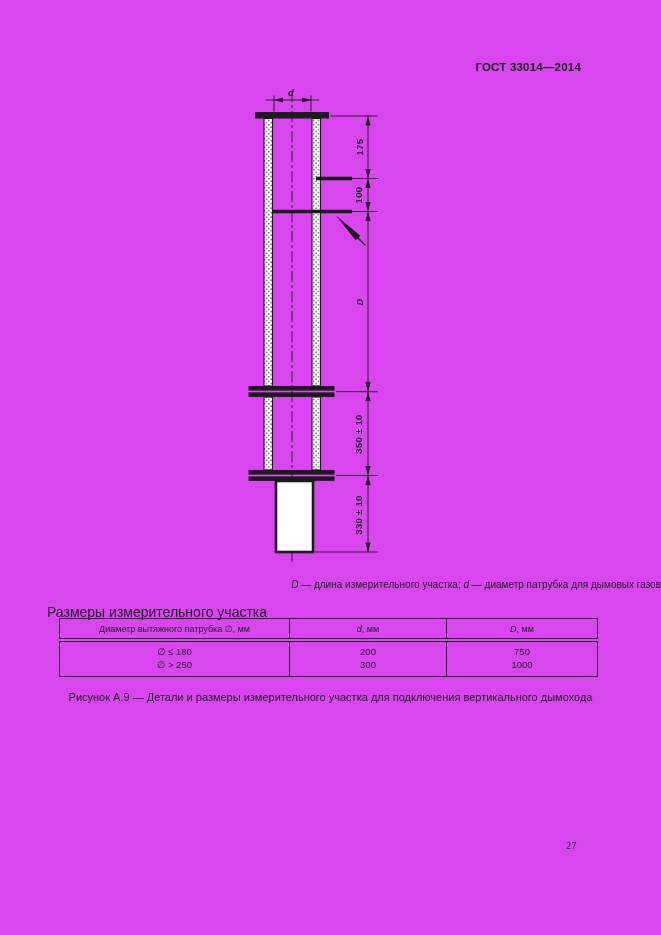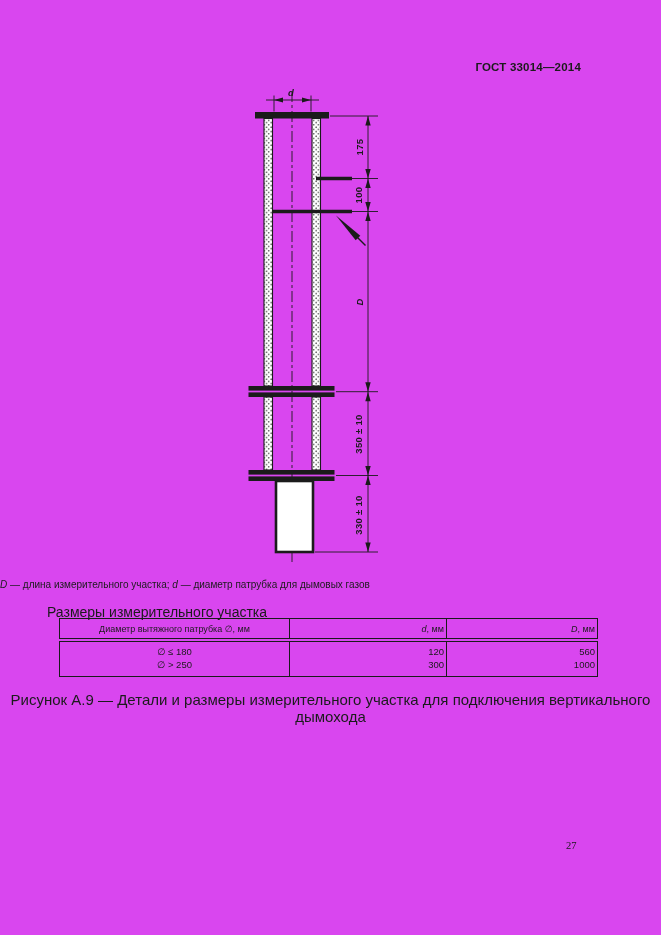--- a/index.html
+++ b/index.html
@@ -21,43 +21,43 @@
   .dim-label{
     position:absolute;transform:translate(-50%,-50%) rotate(-90deg);
     font-size:9.5px;font-weight:bold;white-space:nowrap;letter-spacing:.3px;
   }
   .dim-label.horiz{transform:translate(-50%,-50%);font-style:italic;}
   .dim-label.var-label{font-style:italic;}
 
   .var{font-style:italic;}
 
   .caption{
-    position:absolute;top:579px;left:0;width:661px;text-align:left;
+    position:absolute;top:579px;left:0;width:661px;text-align:right;
     font-size:10px;
   }
 
   .table-title{position:absolute;top:604px;left:47px;font-size:14px;}
 
   table.size-table{
     position:absolute;top:618px;left:59px;width:538px;
     border-collapse:collapse;table-layout:fixed;
     border:1.8px solid #1b1b1b;font-size:9.5px;
   }
   table.size-table th{
     font-weight:normal;font-size:9px;text-align:center;
     padding:5px 2px 4px;border-bottom:4px double #1b1b1b;
   }
   table.size-table td{text-align:center;padding:0 2px;line-height:12.5px;}
-  table.size-table th + th, table.size-table td + td{border-left:1.2px solid #1b1b1b;text-align:right;}
+  table.size-table th + th, table.size-table td + td{border-left:1.2px solid #1b1b1b;}
   table.size-table tbody tr:first-child td{padding-top:4px;}
   table.size-table tbody tr:last-child td{padding-bottom:5px;margin-top:40px;}
 
   .figure-caption{
     position:absolute;top:691px;left:0;width:661px;text-align:center;
-    font-size:15px;
+    font-size:11px;
   }
 
   .page-number{position:absolute;top:840px;left:566px;font-size:10.5px;font-family:Liberation Serif, serif;}
 </style>
 </head>
 <body>
 
 <div class="page">
 
   <div class="doc-number">ГОСТ 33014—2014</div>
@@ -156,22 +156,22 @@
     <thead>
       <tr>
         <th>Диаметр вытяжного патрубка ∅, мм</th>
         <th><span class="var">d</span><span>, мм</span></th>
         <th><span class="var">D</span><span>, мм</span></th>
       </tr>
     </thead>
     <tbody>
       <tr>
         <td>∅ ≤ 180</td>
-        <td>120</td>
-        <td>560</td>
+        <td>200</td>
+        <td>750</td>
       </tr>
       <tr>
         <td>∅ &gt; 250</td>
         <td>300</td>
         <td>1000</td>
       </tr>
     </tbody>
   </table>
 
   <div class="figure-caption">Рисунок А.9 — Детали и размеры измерительного участка для подключения вертикального дымохода</div>

